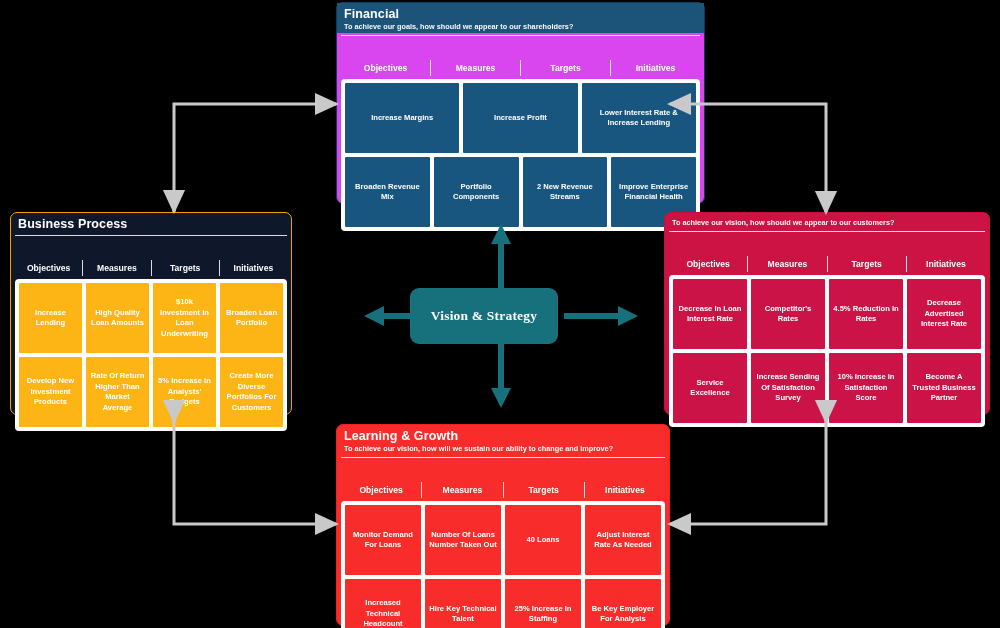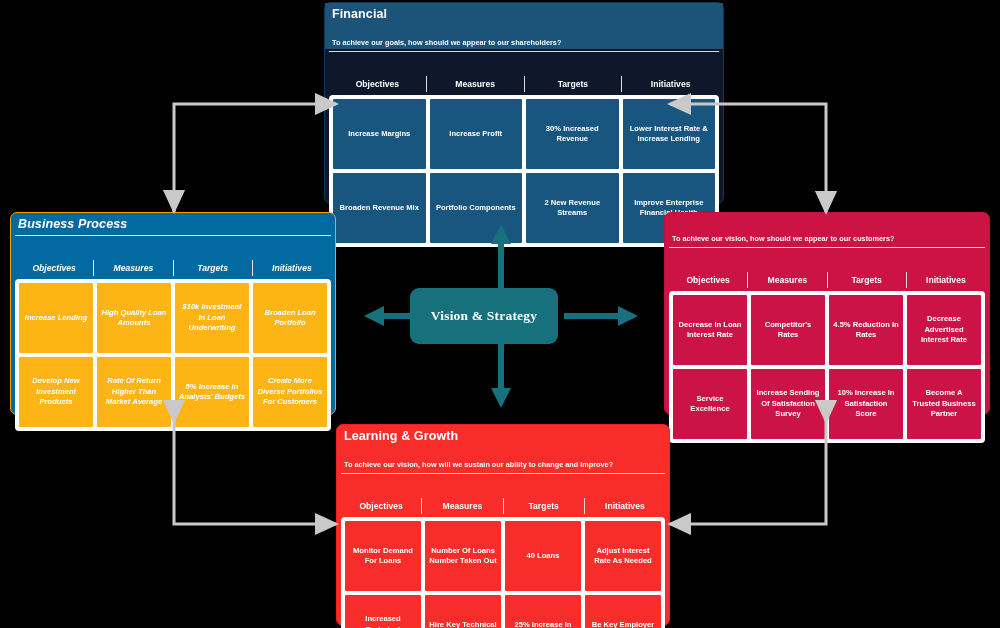--- a/index.html
+++ b/index.html
@@ -38,21 +38,21 @@
     font-weight: bold;
     color: #ffffff;
     line-height: 14px;
     letter-spacing: 0.1px;
   }
   .quad-sub {
     font-size: 7.3px;
     font-weight: bold;
     color: #ffffff;
     line-height: 9px;
-    margin-top: 17px;
+    margin-top: 1px;
     opacity: 0.97;
   }
   .col-head-row {
     display: flex;
     margin: 2px 4px 0 4px;
     border-top: 1px solid rgba(255,255,255,0.85);
   }
   .col-head {
     flex: 1 1 0;
     text-align: center;
@@ -91,35 +91,34 @@
     color: #ffffff;
     line-height: 10.5px;
     padding: 3px 4px;
     box-sizing: border-box;
     min-height: 70px;
     border-radius: 1px;
   }
 
   
   #quad-financial {
-    left: 324px; top: 2px;
-    width: 400px; height: 202px;
-    background: #0f172a;
+    left: 336px; top: 2px;
+    width: 369px; height: 202px;
+    background: #d946ef;
     border: 1px solid #0f3b5c;
   }
   #quad-financial .cell { background: #19567f; }
   #quad-financial .quad-head { background: #1b5379; }
 
   
   #quad-business {
     left: 10px; top: 212px;
-    width: 326px; height: 203px;
-    background: #0369a1;
+    width: 282px; height: 203px;
+    background: #0f172a;
     border: 1px solid #f5a200;
-    font-style: italic;
   }
   #quad-business .cell { background: #fdb515; }
 
   
   #quad-customers {
     left: 664px; top: 212px;
     width: 326px; height: 203px;
     background: #cc1344;
     border: 1px solid #c5103f;
   }
@@ -245,21 +244,20 @@
     <div class="col-head-row">
       <div class="col-head">Objectives</div>
       <div class="col-head">Measures</div>
       <div class="col-head">Targets</div>
       <div class="col-head">Initiatives</div>
     </div>
     <div class="grid-wrap">
       <div class="grid-row">
         <div class="cell">Increase Margins</div>
         <div class="cell">Increase Profit</div>
-        <div class="cell">30% Increased Revenue</div>
         <div class="cell">Lower Interest Rate &amp; Increase Lending</div>
       </div>
       <div class="grid-row">
         <div class="cell">Broaden Revenue Mix</div>
         <div class="cell">Portfolio Components</div>
         <div class="cell">2 New Revenue Streams</div>
         <div class="cell">Improve Enterprise Financial Health</div>
       </div>
     </div>
   </div>

